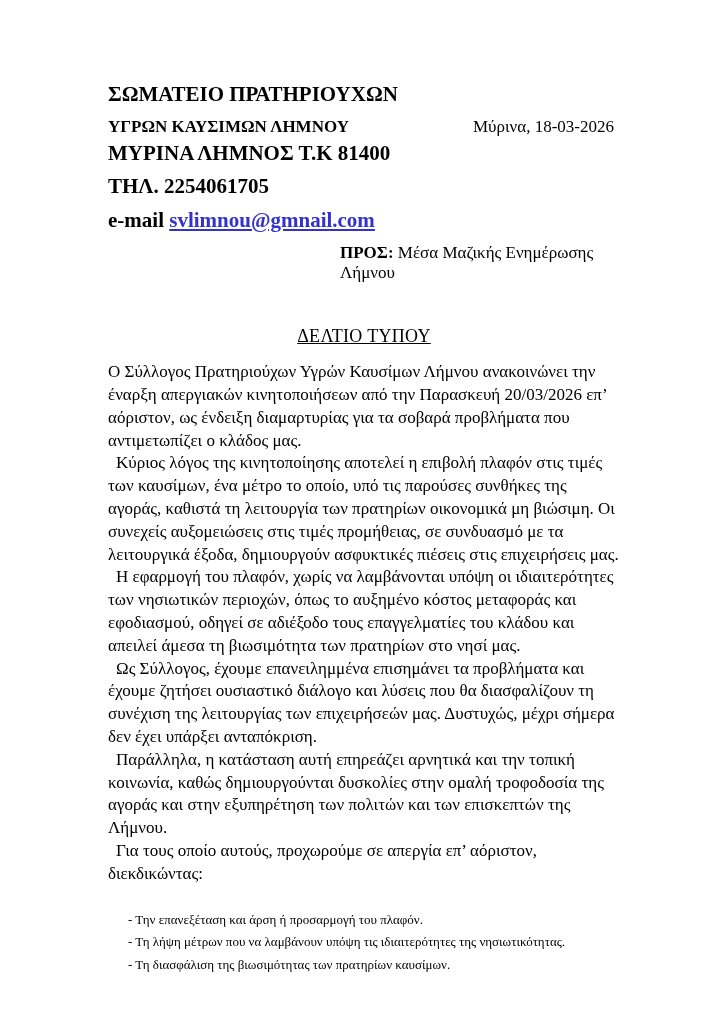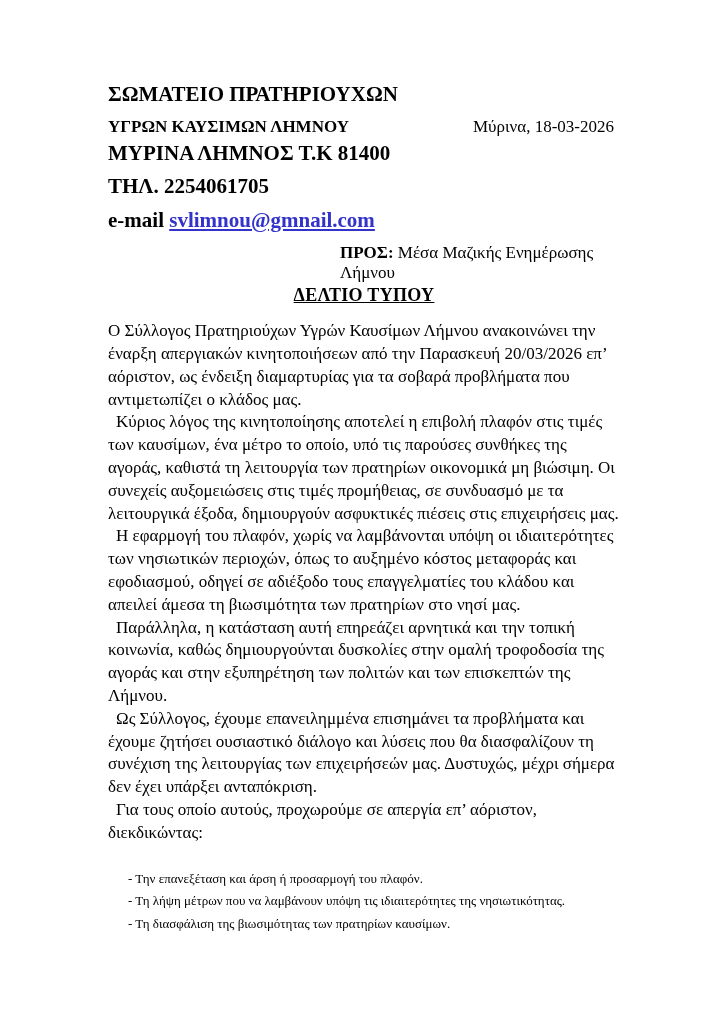--- a/index.html
+++ b/index.html
@@ -56,23 +56,24 @@
   
   .recipient {
     margin-left: 232px;
     font-size: 17px;
     line-height: 20.4px;
   }
   .recipient .label { font-weight: bold; }
   
   .doc-title {
     text-align: center;
-    font-weight: bold;
+    font-weight: normal;
     font-size: 18px;
     line-height: 23.4px;
+    margin-top: 41px;
     margin-bottom: 13px;
   }
   .doc-title span {
     text-decoration: underline;
     letter-spacing: 0.3px;
   }
   
   .body-text p {
     font-size: 17px;
     line-height: 22.8px;
@@ -113,22 +114,22 @@
   </div>
 
   <div class="doc-title">
     <span>ΔΕΛΤΙΟ ΤΥΠΟΥ</span>
   </div>
 
   <div class="body-text">
     <p>Ο Σύλλογος Πρατηριούχων Υγρών Καυσίμων Λήμνου ανακοινώνει την έναρξη απεργιακών κινητοποιήσεων από την Παρασκευή 20/03/2026 επ’ αόριστον, ως ένδειξη διαμαρτυρίας για τα σοβαρά προβλήματα που αντιμετωπίζει ο κλάδος μας.</p>
     <p class="indent">Κύριος λόγος της κινητοποίησης αποτελεί η επιβολή πλαφόν στις τιμές των καυσίμων, ένα μέτρο το οποίο, υπό τις παρούσες συνθήκες της αγοράς, καθιστά τη λειτουργία των πρατηρίων οικονομικά μη βιώσιμη. Οι συνεχείς αυξομειώσεις στις τιμές προμήθειας, σε συνδυασμό με τα λειτουργικά έξοδα, δημιουργούν ασφυκτικές πιέσεις στις επιχειρήσεις μας.</p>
     <p class="indent">Η εφαρμογή του πλαφόν, χωρίς να λαμβάνονται υπόψη οι ιδιαιτερότητες των νησιωτικών περιοχών, όπως το αυξημένο κόστος μεταφοράς και εφοδιασμού, οδηγεί σε αδιέξοδο τους επαγγελματίες του κλάδου και απειλεί άμεσα τη βιωσιμότητα των πρατηρίων στο νησί μας.</p>
+    <p class="indent">Ως Σύλλογος, έχουμε επανειλημμένα επισημάνει τα προβλήματα και έχουμε ζητήσει ουσιαστικό διάλογο και λύσεις που θα διασφαλίζουν τη συνέχιση της λειτουργίας των επιχειρήσεών μας. Δυστυχώς, μέχρι σήμερα δεν έχει υπάρξει ανταπόκριση.</p>
     <p class="indent">Παράλληλα, η κατάσταση αυτή επηρεάζει αρνητικά και την τοπική κοινωνία, καθώς δημιουργούνται δυσκολίες στην ομαλή τροφοδοσία της αγοράς και στην εξυπηρέτηση των πολιτών και των επισκεπτών της Λήμνου.</p>
-    <p class="indent">Ως Σύλλογος, έχουμε επανειλημμένα επισημάνει τα προβλήματα και έχουμε ζητήσει ουσιαστικό διάλογο και λύσεις που θα διασφαλίζουν τη συνέχιση της λειτουργίας των επιχειρήσεών μας. Δυστυχώς, μέχρι σήμερα δεν έχει υπάρξει ανταπόκριση.</p>
     <p class="indent">Για τους οποίο αυτούς, προχωρούμε σε απεργία επ’ αόριστον, διεκδικώντας:</p>
 
     <div class="demands">
       <p>- Την επανεξέταση και άρση ή προσαρμογή του πλαφόν.</p>
       <p>- Τη λήψη μέτρων που να λαμβάνουν υπόψη τις ιδιαιτερότητες της νησιωτικότητας.</p>
       <p>- Τη διασφάλιση της βιωσιμότητας των πρατηρίων καυσίμων.</p>
     </div>
   </div>
 
 </div>

